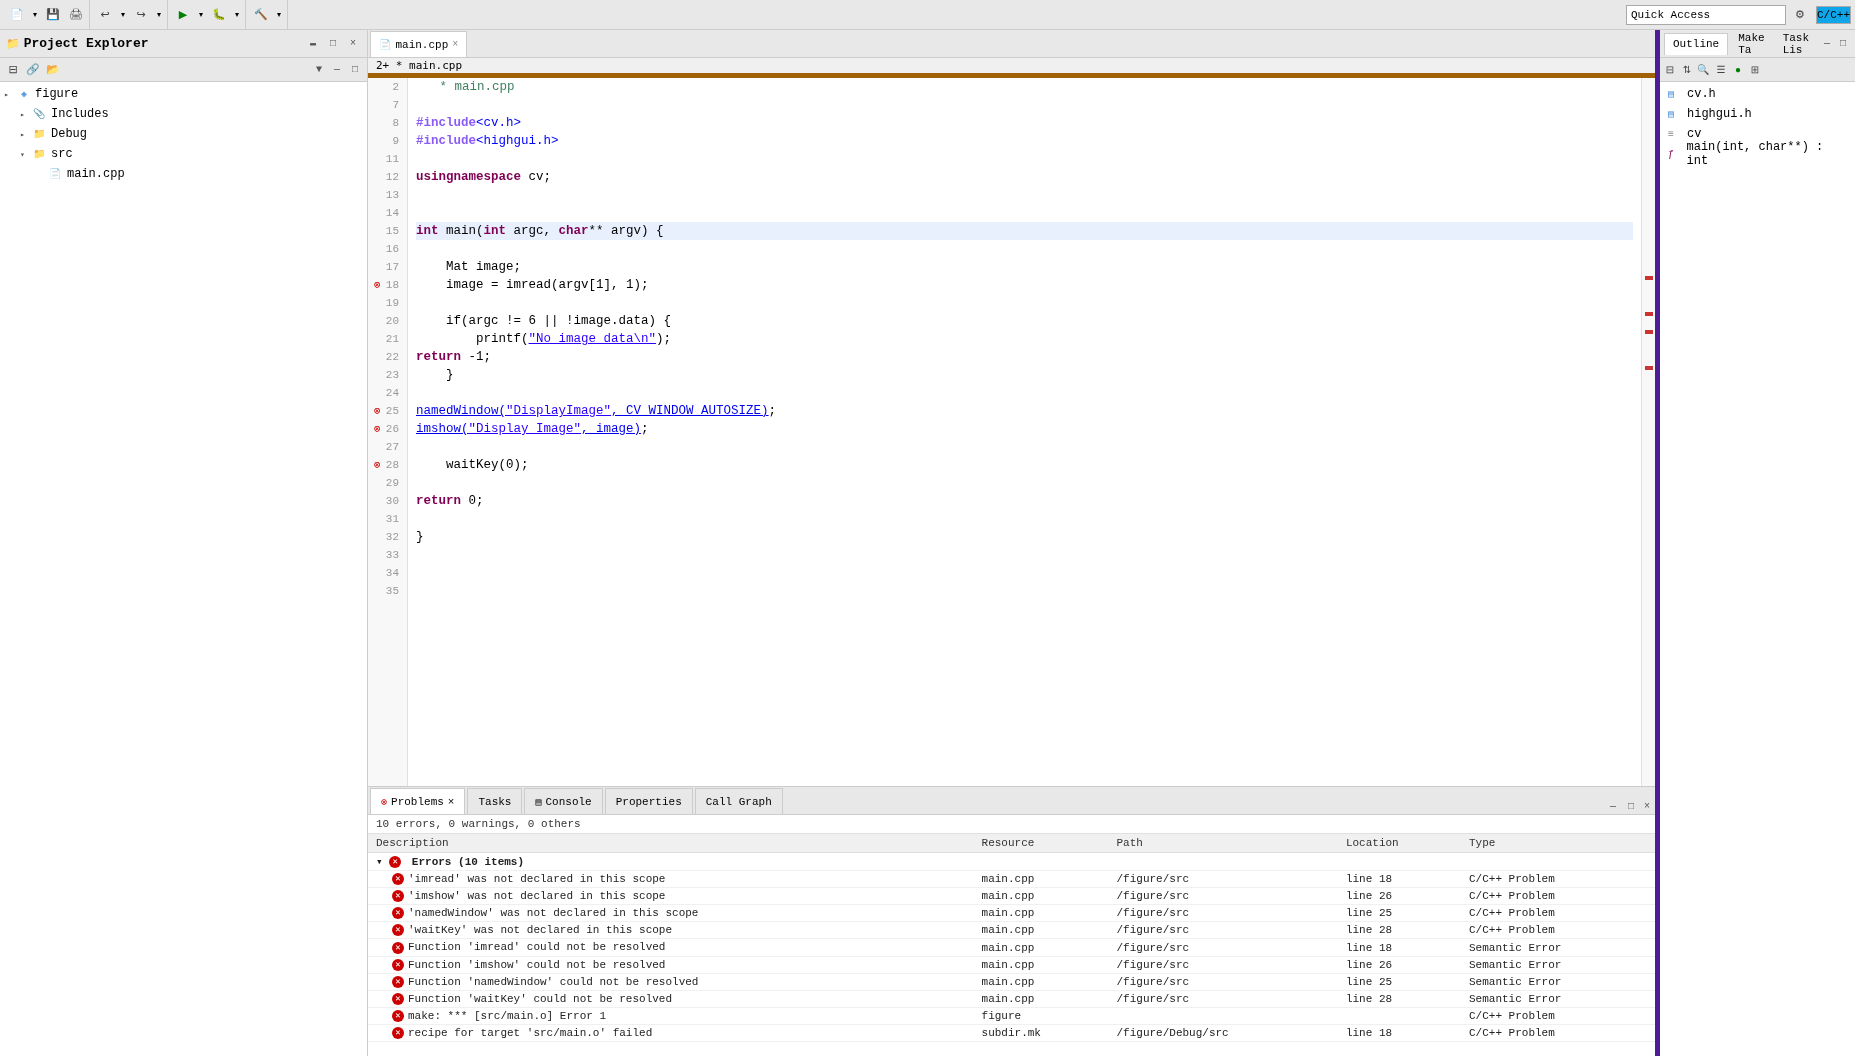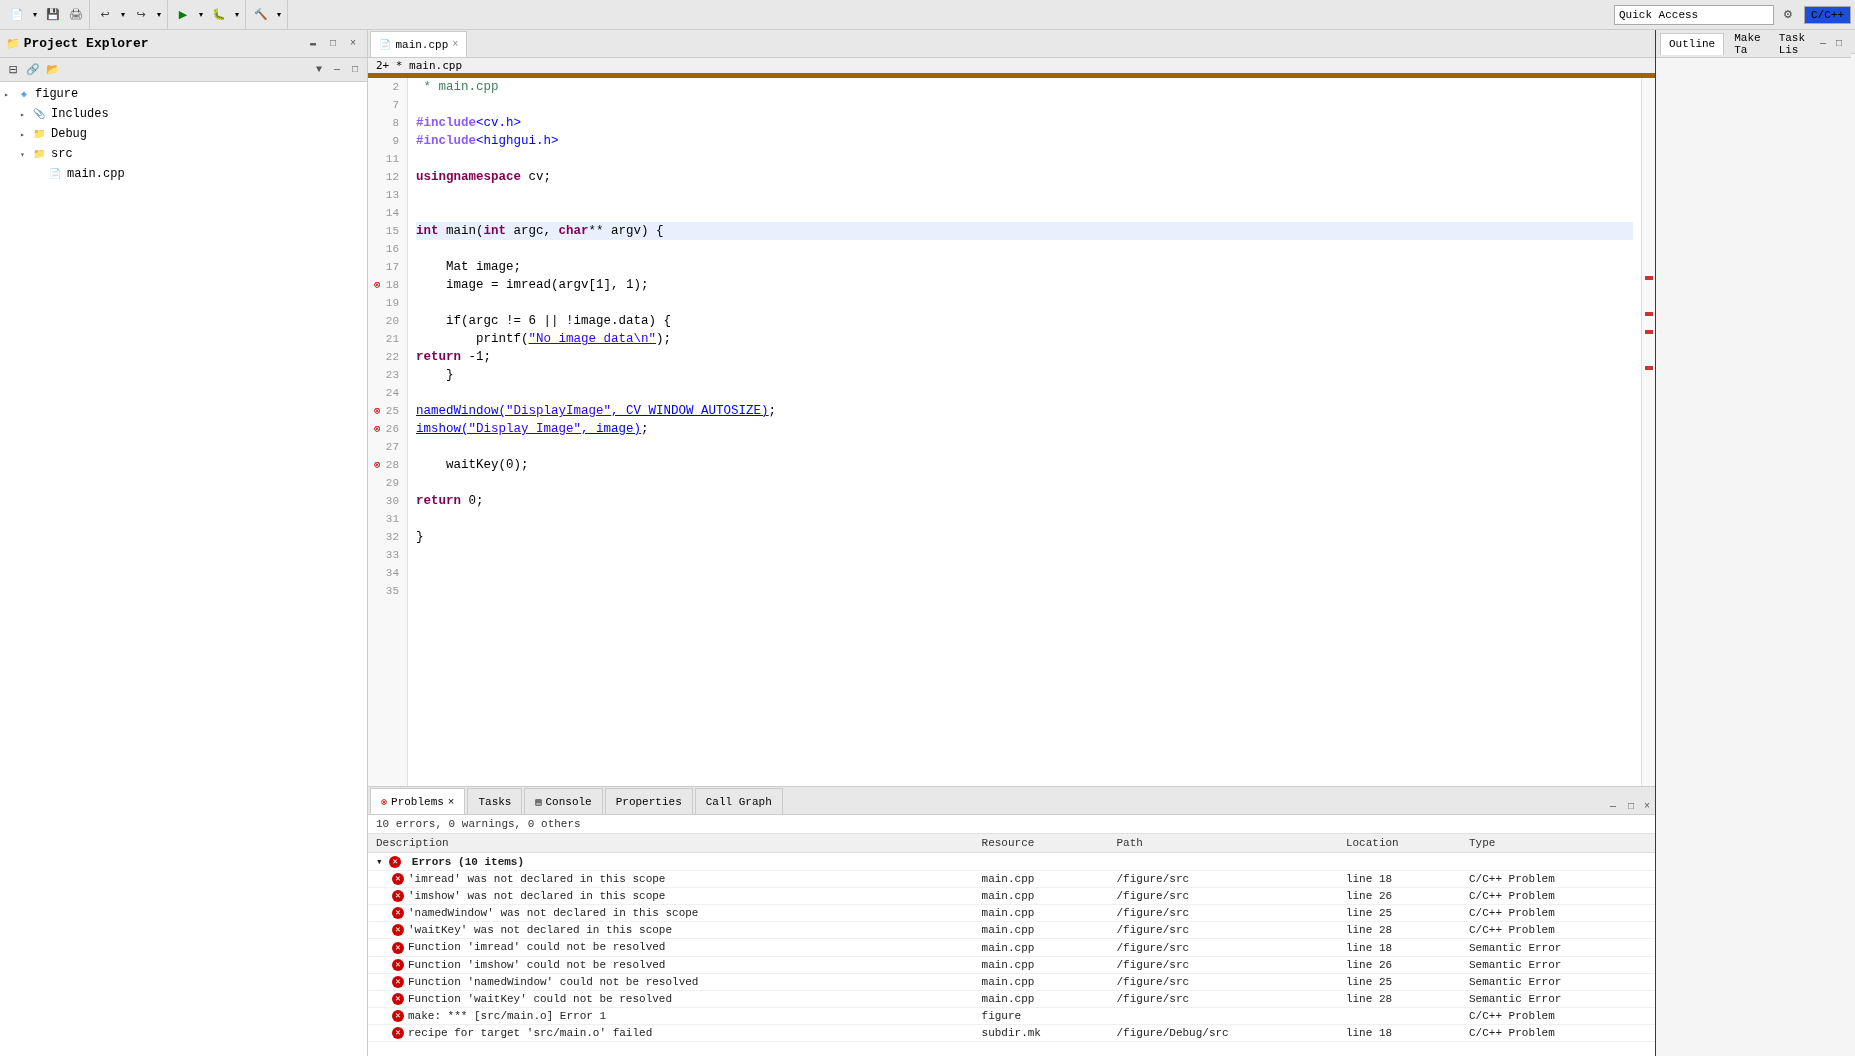--- a/index.html
+++ b/index.html
@@ -65,22 +65,22 @@
       height: 20px;
       border: 1px solid #aaa;
       background: white;
       padding: 0 4px;
       font-size: 11px;
       display: flex;
       align-items: center;
     }
     .cpp-btn {
       margin-left: 4px;
-      padding: 2px 6px;
-      background: #1d4ed8;
+      padding: 2px 0;
+      background: #0ea5e9;
       border: 1px solid #aaa;
       font-size: 11px;
       cursor: pointer;
     }
 
     
     .main-area {
       flex: 1;
       display: flex;
       overflow: hidden;
@@ -235,21 +235,21 @@
       align-items: center;
     }
     .code-line.highlighted { background: #e8f0fe; }
 
     
     .kw { color: #7f0055; font-weight: bold; }
     .pp { color: #8b5cf6; font-weight: bold; }
     .inc { color: #0000ff; }
     .fn { color: #000; }
     .str { color: #2a00ff; text-decoration: underline; }
-    .cm { color: #3f7f5f; }
+    .cm { color: #3f7f5f; margin-left: 16px; }
 
     
     .gutter {
       width: 14px;
       background: #f8f8f8;
       border-left: 1px solid #e0e0e0;
       flex-shrink: 0;
       position: relative;
     }
     .gutter-mark {
@@ -335,22 +335,22 @@
       text-align: center;
       line-height: 12px;
       margin-right: 4px;
       vertical-align: middle;
     }
 
     
     .right-panel {
       width: 200px;
       display: flex;
-      flex-direction: row;
-      border-left: 1px solid #4c1d95;
+      flex-direction: column;
+      border-left: 5px solid #4c1d95;
       background: #f5f5f5;
       flex-shrink: 0;
     }
     .outline-toolbar {
       height: 24px;
       background: #e8e8e8;
       border-bottom: 1px solid #ccc;
       display: flex;
       align-items: center;
       padding: 0 2px;

